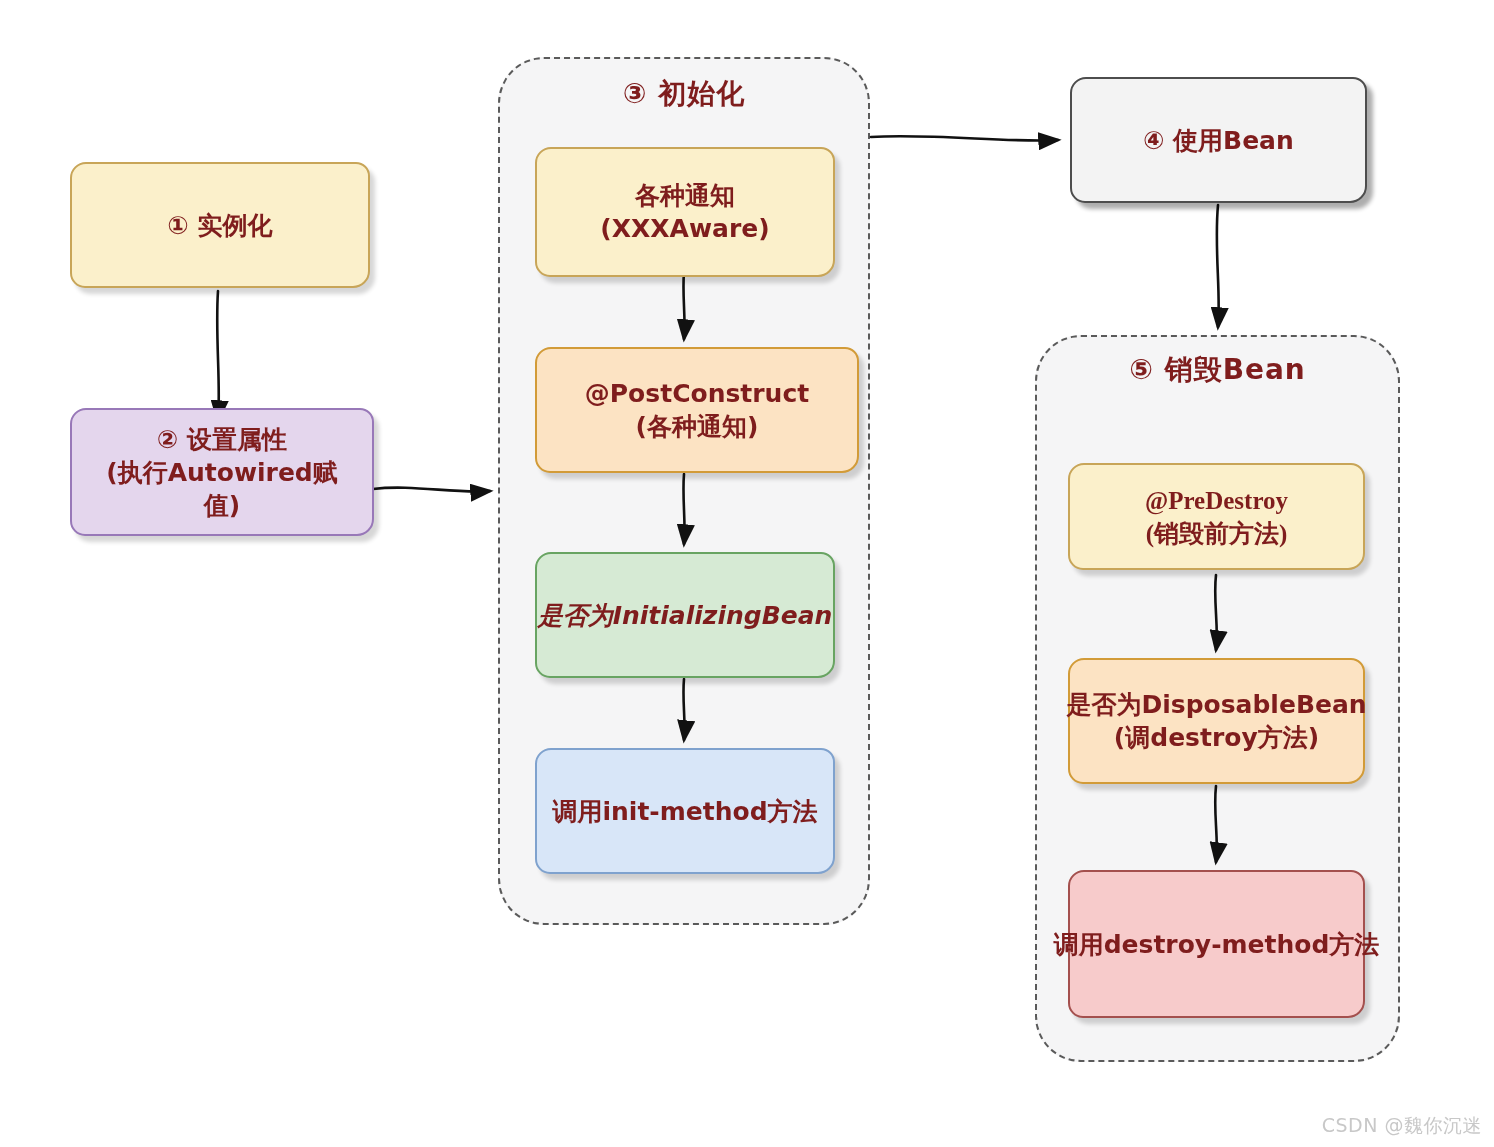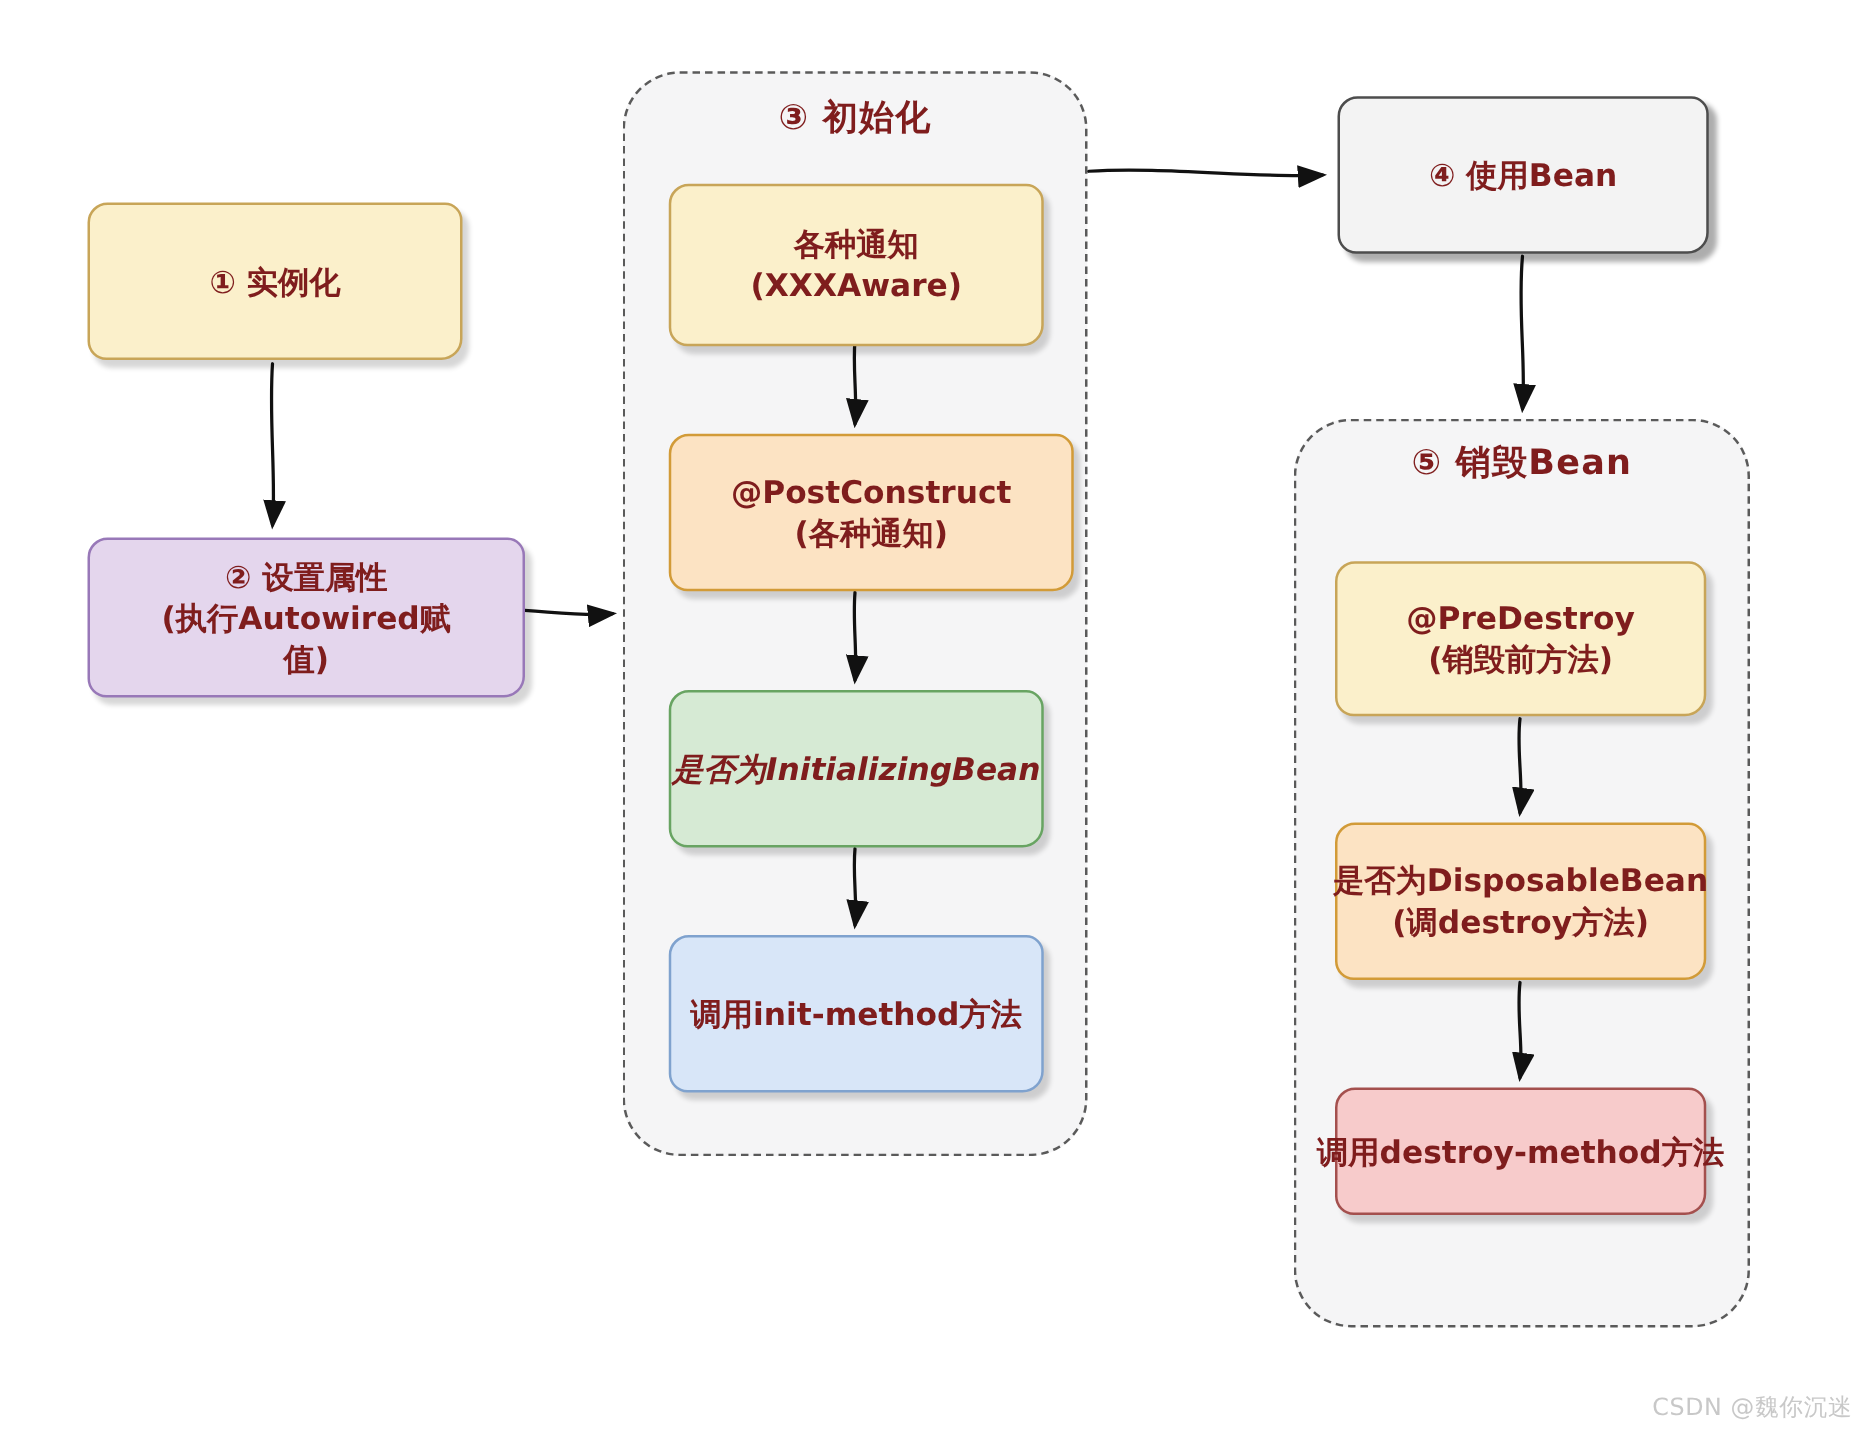--- a/index.html
+++ b/index.html
@@ -50,29 +50,29 @@
   .box .line{white-space:nowrap;}
   .yellow{background:#fbf0cb;border-color:#c8a558;}
   .purple{background:#e4d6ed;border-color:#9878b8;}
   .orange{background:#fce3c3;border-color:#d29b38;}
   .green {background:#d6ead4;border-color:#68a462;}
   .blue  {background:#d8e6f8;border-color:#7fa2ce;}
   .gray  {background:#f3f3f3;border-color:#4d4d4d;box-shadow:6px 6px 4px rgba(0,0,0,0.32);}
   .pink  {background:#f7cbcb;border-color:#a4504e;}
 
   #node-instantiate      {left:70px;  top:162px; width:300px; height:126px;}
-  #node-set-properties   {left:70px;  top:430px; width:350px; height:128px;}
+  #node-set-properties   {left:70px;  top:408px; width:304px; height:128px;}
   #node-aware            {left:535px; top:147px; width:300px; height:130px;}
   #node-post-construct   {left:535px; top:347px; width:324px; height:126px;}
   #node-initializing-bean{left:535px; top:552px; width:300px; height:126px;font-style:italic;}
   #node-init-method      {left:535px; top:748px; width:300px; height:126px;}
   #node-use-bean         {left:1070px;top:77px;  width:297px; height:126px;}
-  #node-pre-destroy      {left:1068px;top:449px; width:297px; height:124px;}
+  #node-pre-destroy      {left:1068px;top:463px; width:297px; height:107px;font-family:Liberation Serif, serif;}
   #node-disposable-bean  {left:1068px;top:658px; width:297px; height:126px;}
-  #node-destroy-method   {left:1068px;top:870px; width:297px; height:102px;}
+  #node-destroy-method   {left:1068px;top:870px; width:297px; height:148px;}
 
   
   #arrows{position:absolute;left:0;top:0;pointer-events:none;}
   #arrows path.flow{fill:none;stroke:#111;stroke-width:2.6px;stroke-linecap:round;}
 
   
   #watermark{
     position:absolute;
     right:12px;
     bottom:8px;

